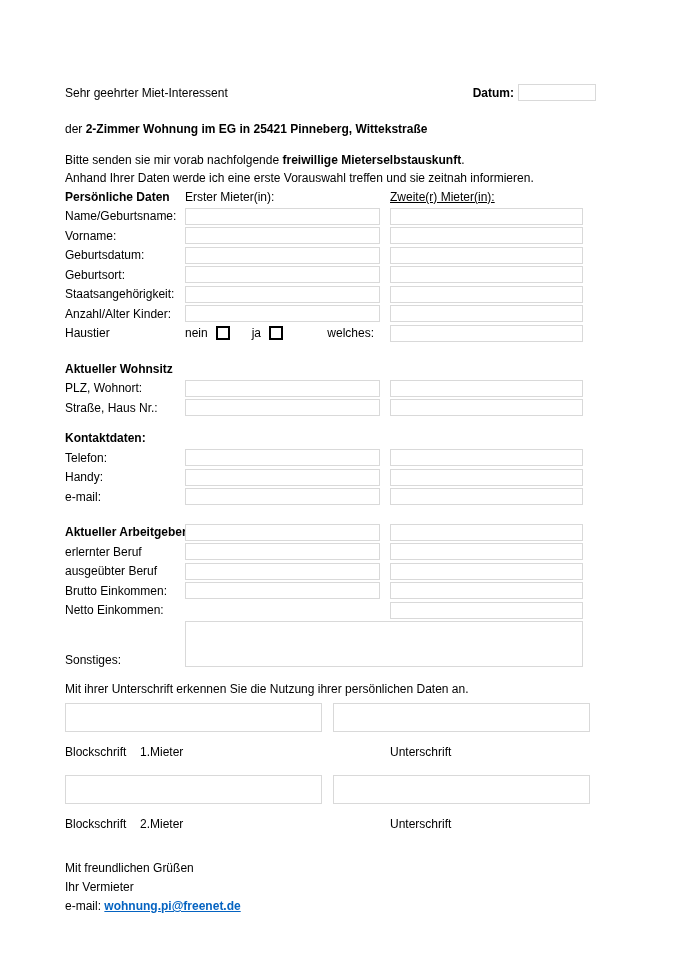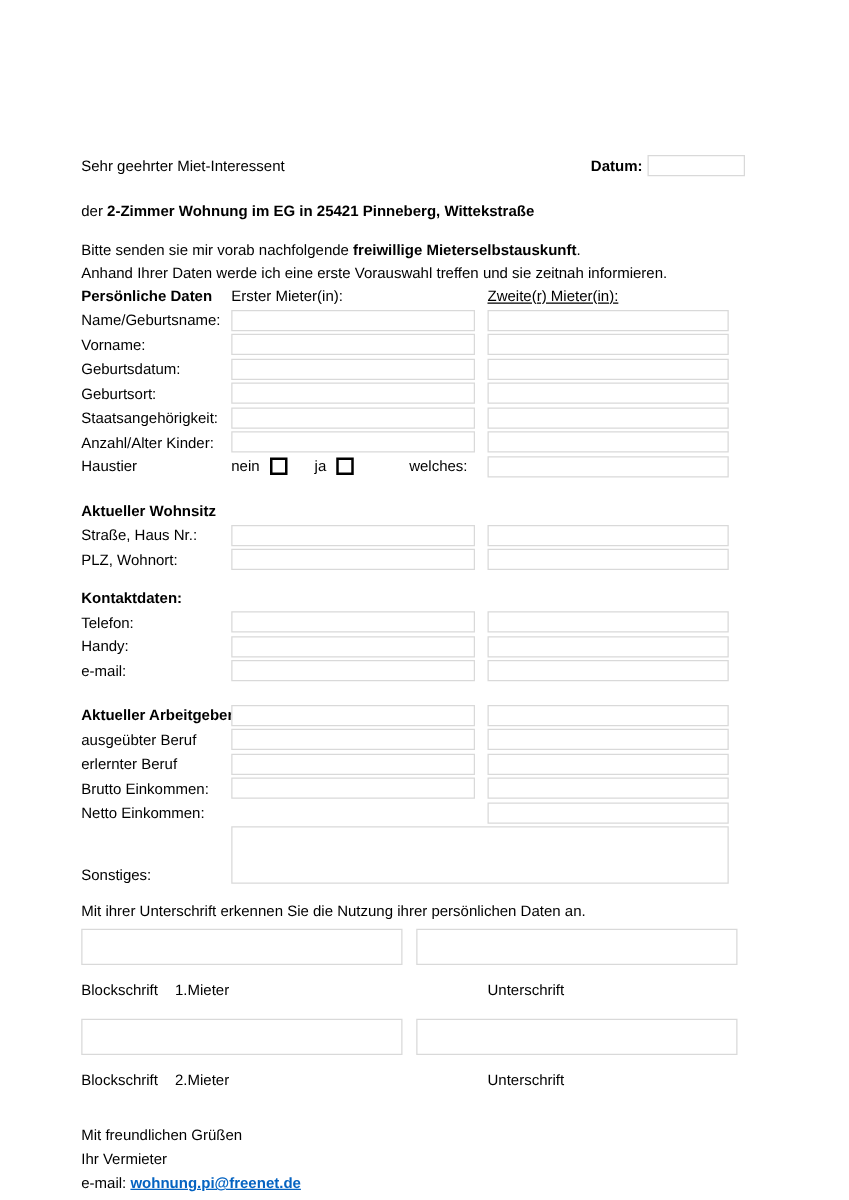--- a/index.html
+++ b/index.html
@@ -18,21 +18,20 @@
   }
   .bold { font-weight: bold; }
   .line { line-height: 18px; }
 
   
   .row-top {
     width: 531px;
     display: flex;
     align-items: center;
     margin-bottom: 19px;
-    margin-top: 40px;
   }
   .datum-group { margin-left: auto; display: flex; align-items: center; }
   .datum-group .lbl-datum { font-weight: bold; margin-right: 4px; }
   .datum-box {
     width: 78px; height: 17px;
     border: 1px solid #d9d9d9; background: #fff;
     font: inherit; padding: 0 3px; outline: none;
   }
 
   .subject { margin-bottom: 13px; line-height: 18px; }
@@ -177,29 +176,29 @@
       <span class="welches-label">welches:</span>
     </div>
     <input type="text" class="box c2" style="">
   </div>
 
   <div class="sect-gap">
     <div class="frow">
       <div class="lbl bold">Aktueller Wohnsitz</div>
     </div>
     <div class="frow">
+      <div class="lbl">PLZ, Wohnort:</div>
+      <input type="text" class="box c1" style="">
+      <input type="text" class="box c2" style="">
+    </div>
+    <div class="frow">
       <div class="lbl">Straße, Haus Nr.:</div>
       <input type="text" class="box c1" style="">
       <input type="text" class="box c2" style="">
     </div>
-    <div class="frow">
-      <div class="lbl">PLZ, Wohnort:</div>
-      <input type="text" class="box c1" style="">
-      <input type="text" class="box c2" style="">
-    </div>
   </div>
 
   <div class="sect-gap-sm">
     <div class="frow">
       <div class="lbl bold">Kontaktdaten:</div>
     </div>
     <div class="frow">
       <div class="lbl">Telefon:</div>
       <input type="text" class="box c1" style="">
       <input type="text" class="box c2" style="">
@@ -216,26 +215,26 @@
     </div>
   </div>
 
   <div class="sect-gap">
     <div class="frow">
       <div class="lbl bold">Aktueller Arbeitgeber</div>
       <input type="text" class="box c1" style="">
       <input type="text" class="box c2" style="">
     </div>
     <div class="frow">
+      <div class="lbl">erlernter Beruf</div>
+      <input type="text" class="box c1" style="">
+      <input type="text" class="box c2" style="">
+    </div>
+    <div class="frow">
       <div class="lbl">ausgeübter Beruf</div>
-      <input type="text" class="box c1" style="">
-      <input type="text" class="box c2" style="">
-    </div>
-    <div class="frow">
-      <div class="lbl">erlernter Beruf</div>
       <input type="text" class="box c1" style="">
       <input type="text" class="box c2" style="">
     </div>
     <div class="frow">
       <div class="lbl">Brutto Einkommen:</div>
       <input type="text" class="box c1" style="">
       <input type="text" class="box c2" style="">
     </div>
     <div class="frow">
       <div class="lbl">Netto Einkommen:</div>

